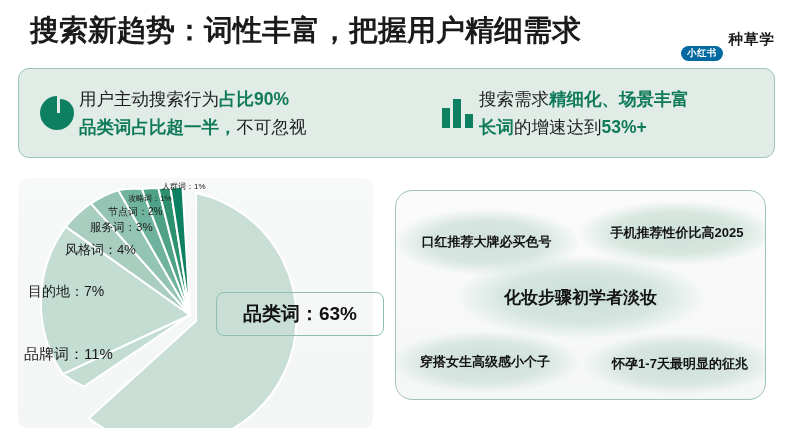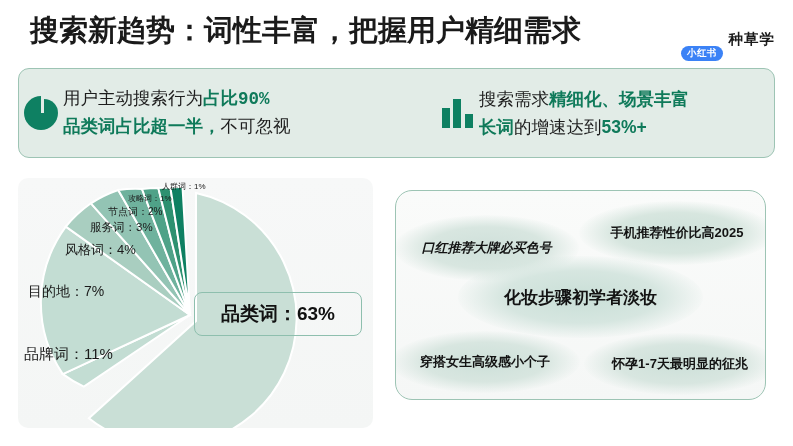--- a/index.html
+++ b/index.html
@@ -13,35 +13,35 @@
 
   
   .header{position:absolute;left:0;top:0;width:793px;height:62px;}
   .page-title{
     position:absolute;left:18px;top:11px;
     font-size:29px;font-weight:bold;color:#1a1a1a;
     letter-spacing:0px;white-space:nowrap;margin-left:12px;
   }
   .brand{position:absolute;right:18px;top:18px;display:flex;align-items:center;gap:6px;}
   .brand-badge{
-    background:#3b82f6;color:#ffffff;border-radius:9px;
+    background:#0369a1;color:#ffffff;border-radius:9px;
     font-size:9.5px;font-weight:bold;padding:2px 6px 3px 6px;line-height:1;
     letter-spacing:0.3px;
     margin-top:28px;
   }
   .brand-name{font-size:14.5px;font-weight:bold;color:#1a1a1a;letter-spacing:1px;}
 
   
   .banner{
     position:absolute;left:18px;top:68px;width:757px;height:90px;
     background:#e2ecE7;border:1.2px solid #9dc4b4;border-radius:11px;
     box-sizing:border-box;display:flex;align-items:center;
   }
   .stat{display:flex;align-items:center;height:100%;}
-  .stat-a{width:396px;box-sizing:border-box;font-family:Liberation Mono, monospace;}
+  .stat-a{width:396px;padding-left:16px;box-sizing:border-box;}
   .stat-b{flex:1;padding-left:20px;box-sizing:border-box;}
   .stat-icon{width:44px;flex:0 0 44px;display:flex;align-items:center;justify-content:center;}
   .stat-text{font-size:17.5px;line-height:28px;color:#1d1d1d;}
   .stat-text .hl{color:#0f7a5a;font-weight:bold;}
   .stat-text .nrm{font-weight:normal;}
   .stat-line{white-space:nowrap;}
 
   .pie-icon{position:relative;width:34px;height:34px;}
   .pie-icon .disc{
     position:absolute;inset:0;border-radius:50%;background:#0e8062;
@@ -65,21 +65,21 @@
   
   .card-left{
     position:absolute;left:18px;top:178px;width:355px;height:250px;
     background:linear-gradient(180deg,#f7f8f8 0%,#f4f6f5 100%);
     border-radius:10px;overflow:hidden;
   }
   .pie-wrap{position:absolute;left:0;top:0;width:355px;height:250px;}
   .pie-wrap svg{display:block;}
 
   .pie-center-label{
-    position:absolute;left:194px;top:292px;
+    position:absolute;left:216px;top:292px;
     width:168px;height:44px;
     border:1.1px solid #8ebfae;border-radius:8px;
     background:rgba(255,255,255,0.0);
     display:flex;align-items:center;justify-content:center;
     box-sizing:border-box;
   }
   .pie-center-label span{
     font-size:19px;font-weight:bold;color:#111111;white-space:nowrap;
   }
 
@@ -191,22 +191,22 @@
   <div class="pie-lab" style="left:65px;top:241px;font-size:13px;">风格词：4%</div>
   <div class="pie-lab" style="left:28px;top:283px;font-size:14px;">目的地：7%</div>
   <div class="pie-lab" style="left:24px;top:345px;font-size:15px;">品牌词：11%</div>
 
   <div class="pie-center-label">
     <span>品类词：63%</span>
   </div>
 
   <div class="card-right">
 
-    <div class="bubble" style="left:-2px;top:24px;width:185px;height:66px;
-         background:radial-gradient(ellipse at 50% 50%, #cfe0da 0%, #d8e6e0 45%, rgba(238,243,241,0) 72%);font-style:italic;">
+    <div class="bubble" style="left:-2px;top:18px;width:185px;height:66px;
+         background:radial-gradient(ellipse at 50% 50%, #cfe0da 0%, #d8e6e0 45%, rgba(238,243,241,0) 72%);">
       <span>口红推荐大牌必买色号</span>
     </div>
 
     <div class="bubble" style="left:183px;top:10px;width:196px;height:64px;
          background:radial-gradient(ellipse at 50% 50%, #cde0d9 0%, #d7e6df 45%, rgba(238,243,241,0) 72%);">
       <span>手机推荐性价比高2025</span>
     </div>
 
     <div class="bubble big" style="left:62px;top:65px;width:245px;height:82px;
          background:radial-gradient(ellipse at 50% 50%, #c9dfd7 0%, #d6e6e0 45%, rgba(238,243,241,0) 73%);">

